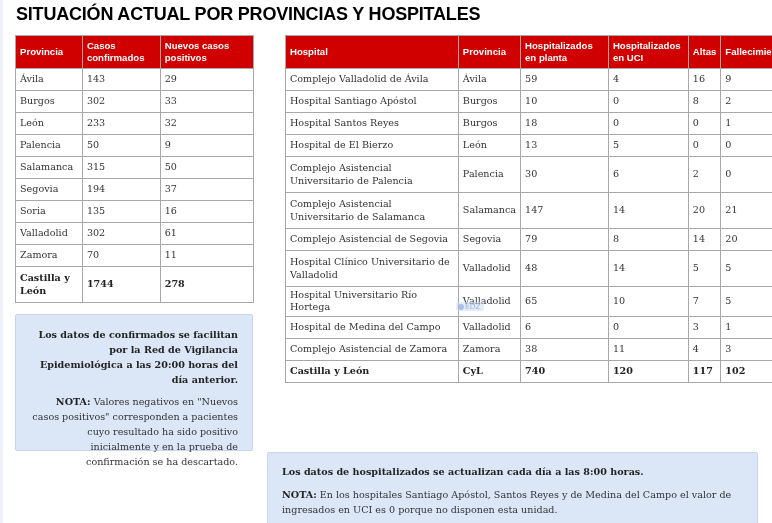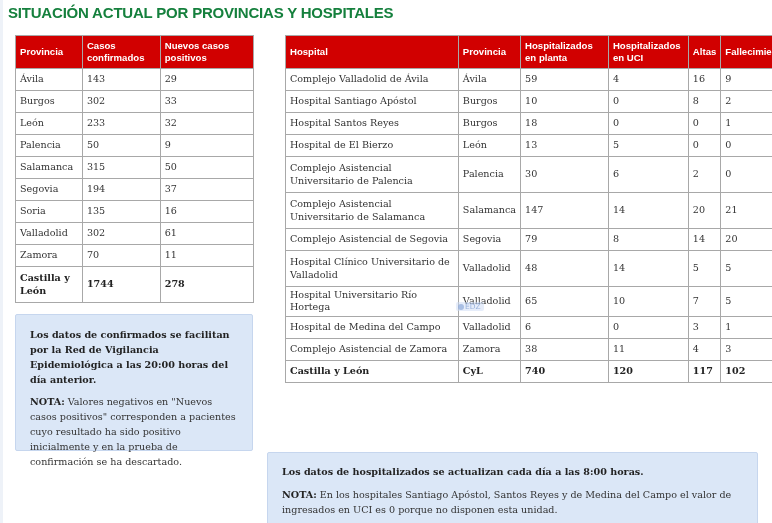--- a/index.html
+++ b/index.html
@@ -5,23 +5,23 @@
   * { box-sizing: border-box; }
   html, body { margin: 0; padding: 0; }
   body {
     width: 772px; height: 523px; overflow: hidden;
     background: #ffffff;
     font-family: "DejaVu Serif", serif;
     color: #333;
     position: relative;
   }
   .page-title {
-    position: absolute; left: 8px; top: 4px;
+    position: absolute; left: 16px; top: 4px;
     font-family: "Liberation Sans", sans-serif;
-    font-weight: bold; font-size: 15px; color: #15803d;
+    font-weight: bold; font-size: 18px; color: #000000;
     letter-spacing: -0.2px;
     margin: 0;
   }
   table {
     border-collapse: collapse;
     position: absolute;
     font-size: 9.6px;
   }
   th, td {
     border: 1px solid #a8a8a8;
@@ -65,21 +65,21 @@
     border: 1px solid #c6d6ee;
     border-radius: 2px;
     font-size: 9.6px;
     color: #333;
     line-height: 1.55;
   }
   .note-box p { margin: 0; }
   .note-box .lead { font-weight: bold; color: #222; }
   .note-box .nota-label { font-weight: bold; color: #222; }
 
-  #note-left { left: 15px; top: 314px; width: 238px; height: 137px; padding: 13px 14px; }
+  #note-left { left: 15px; top: 314px; width: 238px; height: 137px; padding: 13px 14px; text-align: right; }
   #note-left .lead { margin-bottom: 8px; }
 
   #note-right { left: 267px; top: 452px; width: 491px; height: 80px; padding: 12px 14px; }
   #note-right .lead { margin-bottom: 8px; }
 
   .watermark {
     position: absolute; left: 456px; top: 302px;
     font-size: 7.5px; color: #8aa6d6; opacity: 0.85;
     font-family: "DejaVu Sans", sans-serif;
     background: rgba(205, 220, 245, 0.6);

